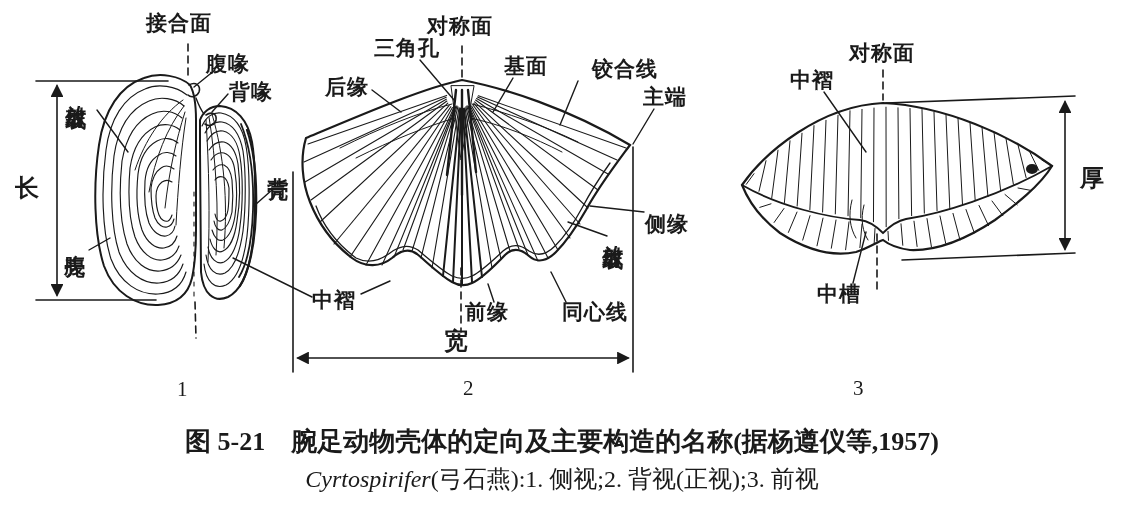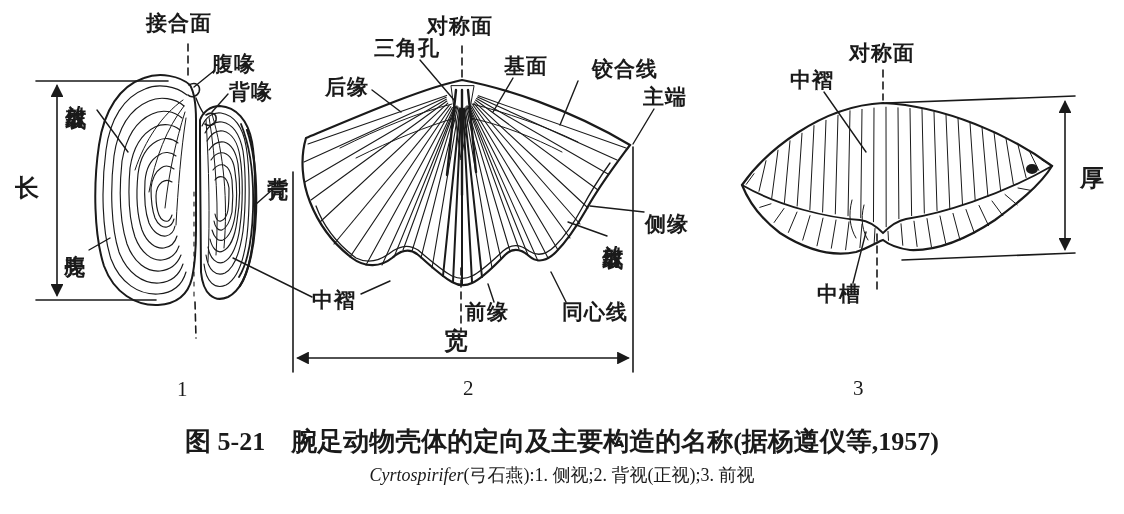--- a/index.html
+++ b/index.html
@@ -7,21 +7,21 @@
         font-family:"Liberation Serif","DejaVu Serif",serif;color:#1a1a1a;border-radius:24px;}
   #art{position:absolute;left:0;top:0;}
   .ink path,.ink line,.ink polyline{stroke:#1a1a1a;fill:none;stroke-linecap:round;}
   .lbl{position:absolute;font-size:21px;line-height:1.08;white-space:nowrap;
        letter-spacing:1px;color:#1a1a1a;font-weight:600;}
   .v{writing-mode:vertical-rl;text-orientation:upright;letter-spacing:2px;}
   .dim{font-size:24px;font-weight:700;letter-spacing:0;}
   .num{font-size:21px;font-weight:400;letter-spacing:0;}
   .cap{position:absolute;width:100%;text-align:center;font-weight:600;}
   #cap1{top:424px;font-size:26px;}
-  #cap2{top:463px;font-size:18px;font-weight:500;}
+  #cap2{top:463px;font-size:24px;font-weight:500;}
   #cap2 .it{font-style:italic;font-weight:400;}
 </style>
 </head>
 <body>
 
 <div id="page">
 
   <svg id="art" width="1124" height="514" viewBox="0 0 1124 514">
     <defs>
       <marker id="ah" viewBox="0 0 10 10" refX="8.5" refY="5" markerWidth="8" markerHeight="8" orient="auto-start-reverse">
@@ -237,21 +237,21 @@
         <line x1="1065" y1="102" x2="1065" y2="249" marker-start="url(#ah)" marker-end="url(#ah)"></line>
       </g>
       <g stroke-width="1.4">
         <line x1="824" y1="92" x2="866" y2="152"></line>
         <line x1="853" y1="283" x2="866" y2="232"></line>
       </g>
     </g>
   </svg>
 
   <div class="lbl" style="left:146px;top:12px">接合面</div>
-  <div class="lbl" style="left:212px;top:53px">腹喙</div>
+  <div class="lbl" style="left:206px;top:53px">腹喙</div>
   <div class="lbl" style="left:229px;top:81px">背喙</div>
   <div class="lbl v" style="left:64px;top:88px">放射线</div>
   <div class="lbl dim" style="left:15px;top:176px">长</div>
   <div class="lbl v" style="left:63px;top:238px">腹壳</div>
   <div class="lbl v" style="left:266px;top:161px">背壳</div>
   <div class="lbl num" style="left:177px;top:378px">1</div>
 
   <div class="lbl" style="left:427px;top:15px">对称面</div>
   <div class="lbl" style="left:374px;top:37px">三角孔</div>
   <div class="lbl" style="left:504px;top:55px">基面</div>

